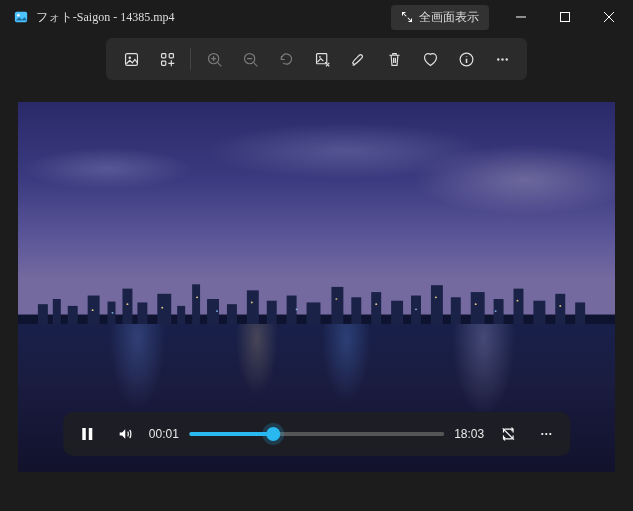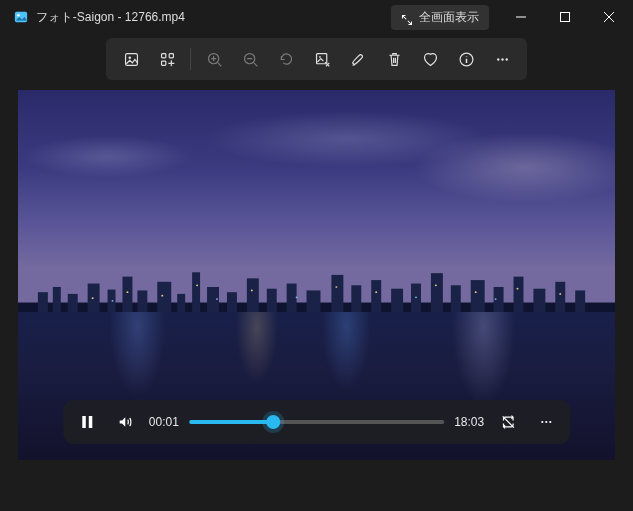--- a/index.html
+++ b/index.html
@@ -12,30 +12,31 @@
     border-radius: 8px;
     position: relative;
   }
   
   .titlebar {
     display: flex; align-items: center;
     height: 34px;
     padding: 0 2px 0 14px;
     font-size: 12px;
     color: #ddd;
+    font-family: Liberation Serif, serif;
   }
   .titlebar-icon {
     width: 14px; height: 14px;
     margin-right: 8px;
     display: flex; align-items: center; justify-content: center;
   }
   .titlebar-title { flex: 0 0 auto; }
   .titlebar-spacer { flex: 1; }
   .fullscreen-btn {
-    display: flex; align-items: flex-end; gap: 6px;
+    display: flex; align-items: center; gap: 6px;
     background: #323232;
     border-radius: 4px;
     padding: 4px 10px;
     font-size: 12px;
     cursor: pointer;
     margin-right: 10px;
   }
   .winctrl { display: flex; }
   .winctrl div {
     width: 44px; height: 34px;
@@ -64,21 +65,21 @@
   .tbtn.dim { color: #7a7a7a; }
   .tsep {
     width: 1px; height: 22px;
     background: #444;
     margin: 0 4px;
   }
   svg { display: block; }
   
   .viewport {
     position: relative;
-    margin: 4px 18px;
+    margin: 16px 18px;
     height: 370px;
     background: #6d28d9;
     overflow: hidden;
   }
   .video-frame {
     position: relative;
     width: 100%; height: 100%;
   }
   .sky {
     position: absolute; inset: 0 0 40% 0;
@@ -145,21 +146,21 @@
 <div class="titlebar">
   <span class="titlebar-icon">
     <svg width="14" height="14" viewBox="0 0 16 16">
         <rect x="1" y="2" width="14" height="12" rx="2" fill="#4cc2ff"></rect>
         <circle cx="5" cy="6" r="1.5" fill="#fff"></circle>
         <path d="M2 12 L6 8 L9 11 L12 8 L15 12 Z" fill="#1a6fa0"></path>
       </svg>
   </span>
   <span class="titlebar-title">フォト</span>
   <span class="titlebar-title"> - </span>
-  <span class="titlebar-title">Saigon - 12766.mp4</span>
+  <span class="titlebar-title">Saigon - 14385.mp4</span>
   <div class="titlebar-spacer"></div>
   <div class="fullscreen-btn">
     <span>
       <svg width="12" height="12" viewBox="0 0 16 16" stroke="#fff" stroke-width="1.4" fill="none">
           <path d="M2 6 V2 H6 M14 10 V14 H10"></path>
           <path d="M2 2 L7 7 M14 14 L9 9"></path>
         </svg>
     </span>
     <span>全画面表示</span>
   </div>

